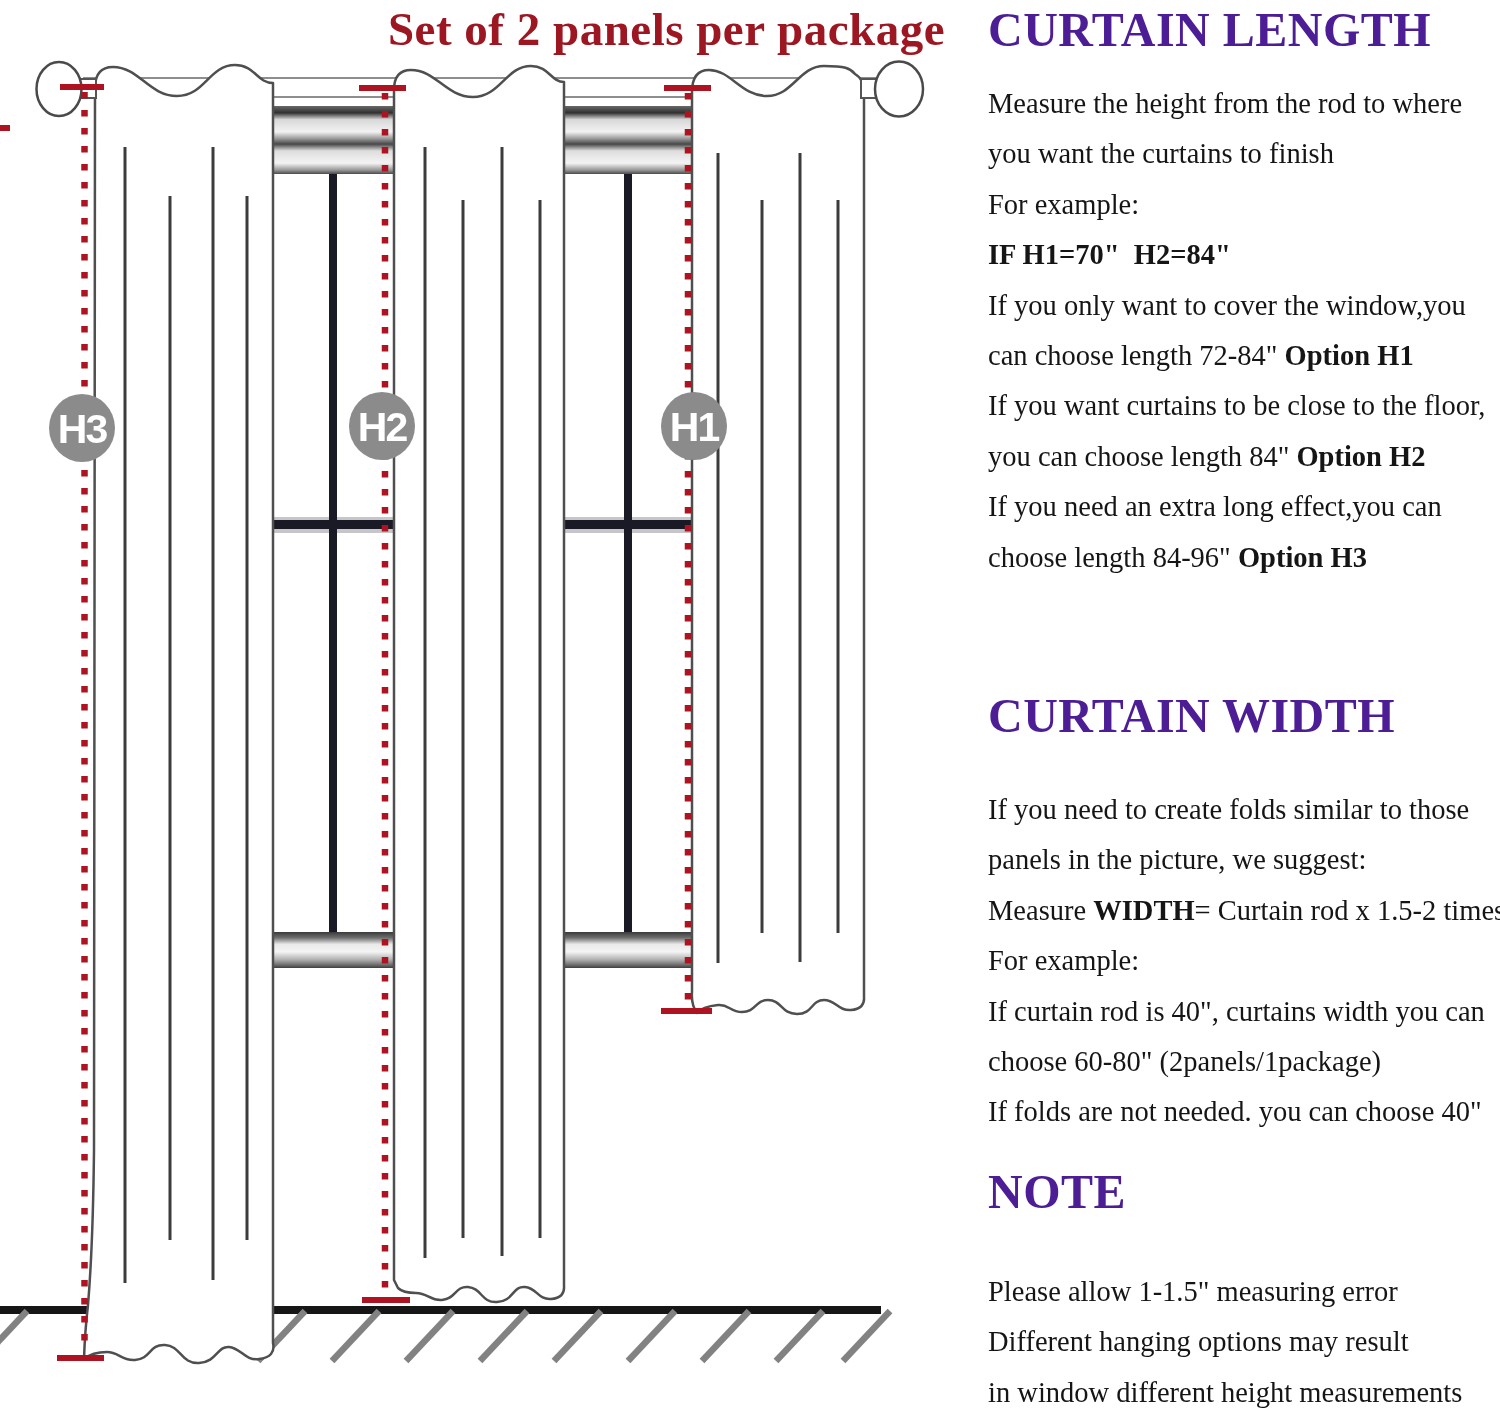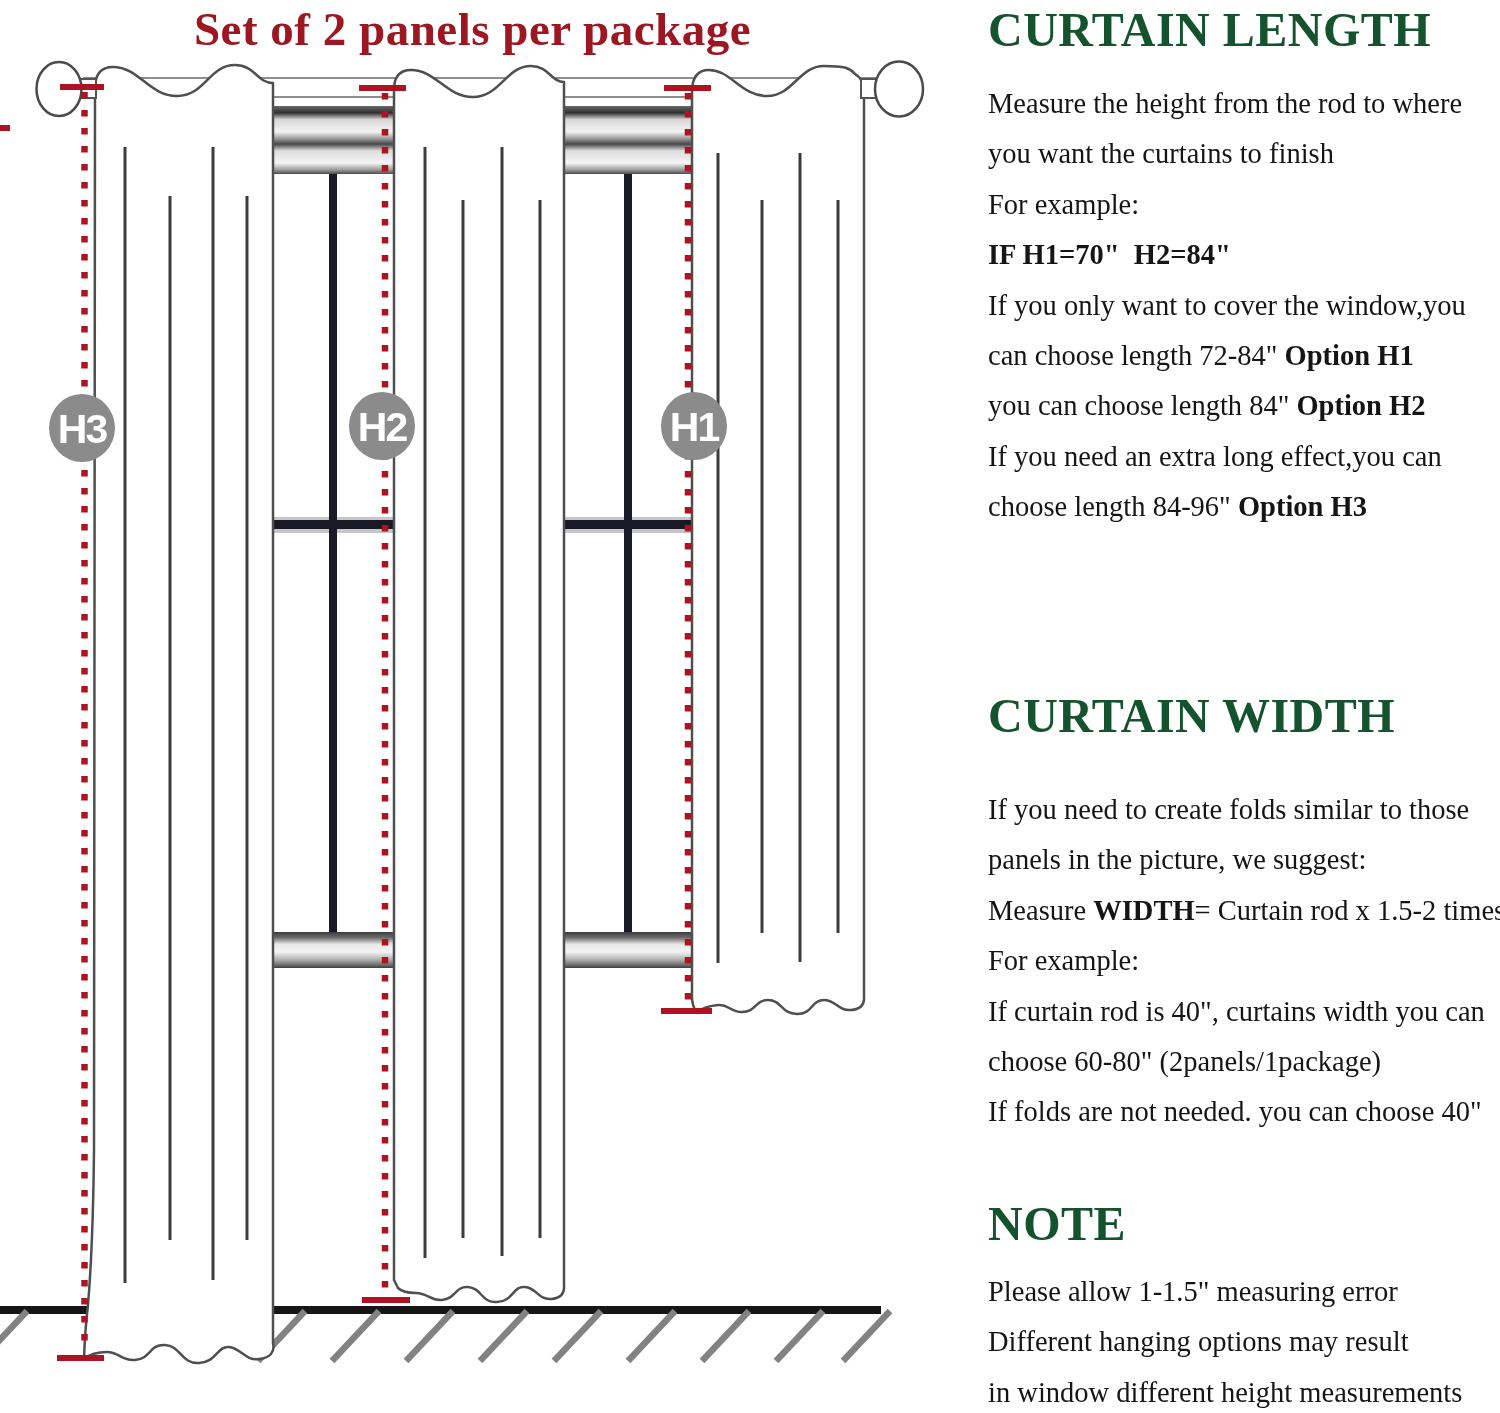--- a/index.html
+++ b/index.html
@@ -2,21 +2,21 @@
 <html style="--title-red: #9d1722; --measure-red: #ad1320; --badge-gray: #8b8b8b; --frame-dark: #1a1a26;"><head>
 <meta charset="utf-8">
 <style>
   html,body{margin:0;padding:0;background:#ffffff;}
   #canvas{
     position:relative;width:1500px;height:1413px;background:#ffffff;
     overflow:hidden;font-family:"Liberation Serif", serif;color:#1a1a1a;
   }
   
   .diagram-title{
-    position:absolute;left:0;top:2px;width:945px;text-align:center;
+    position:absolute;left:0;top:2px;width:945px;text-align:right;
     font-weight:bold;font-size:47px;letter-spacing:0.5px;
     color:var(--title-red,#9d1722);
   }
   
   #diagram{position:absolute;left:0;top:0;}
   .rodline{stroke:#8e8e8e;stroke-width:2;fill:none;}
   .frame-dark{fill:var(--frame-dark,#1a1a26);}
   .frame-glow{fill:var(--frame-dark,#1a1a26);opacity:0.25;}
   .panel{fill:#ffffff;stroke:#4f4f4f;stroke-width:2.5;stroke-linejoin:round;}
   .fold{stroke:#3c3c3c;stroke-width:3;}
@@ -28,25 +28,25 @@
   .tick{stroke:var(--measure-red,#ad1320);stroke-width:6;}
   .badge{fill:var(--badge-gray,#8b8b8b);}
   .badge-text{
     fill:#ffffff;font-family:"Liberation Sans",sans-serif;font-weight:bold;
     font-size:41px;letter-spacing:-2px;text-anchor:middle;
   }
   
   .col{position:absolute;left:988px;top:0;width:512px;height:1413px;}
   .section-heading{
     position:absolute;margin:0;font-weight:bold;font-size:48px;
-    letter-spacing:0.5px;color:#14532d;white-space:pre;
+    letter-spacing:0.5px;color:#4c1d95;white-space:pre;
   }
   #h-length{top:2px;}
   #h-width{top:668px;margin-top:20px;}
-  #h-note{top:1196px;}
+  #h-note{top:1164px;}
   .section-body{position:absolute;font-size:28.5px;color:#151515;}
   #b-length{top:79px;}
   #b-width{top:785px;}
   #b-note{top:1267px;}
   .tline{height:50.4px;line-height:50.4px;white-space:pre;}
   .tline .b{font-weight:bold;}
 </style>
 </head>
 <body>
 
@@ -162,20 +162,21 @@
 
   <div class="col">
     <h2 class="section-heading" id="h-length">CURTAIN LENGTH</h2>
     <div class="section-body" id="b-length">
         <div class="tline"><span>Measure the height from the rod to where</span></div>
         <div class="tline"><span>you want the curtains to finish</span></div>
         <div class="tline"><span>For example:</span></div>
         <div class="tline"><span class="b">IF H1=70"  H2=84"</span></div>
         <div class="tline"><span>If you only want to cover the window,you</span></div>
         <div class="tline"><span>can choose length 72-84" </span><span class="b">Option H1</span></div>
+        <div class="tline"><span>If you want curtains to be close to the floor,</span></div>
         <div class="tline"><span>you can choose length 84" </span><span class="b">Option H2</span></div>
         <div class="tline"><span>If you need an extra long effect,you can</span></div>
         <div class="tline"><span>choose length 84-96" </span><span class="b">Option H3</span></div>
       </div>
 
     <h2 class="section-heading" id="h-width">CURTAIN WIDTH</h2>
     <div class="section-body" id="b-width">
         <div class="tline"><span>If you need to create folds similar to those</span></div>
         <div class="tline"><span>panels in the picture, we suggest:</span></div>
         <div class="tline"><span>Measure </span><span class="b">WIDTH</span><span>= Curtain rod x 1.5-2 times</span></div>

